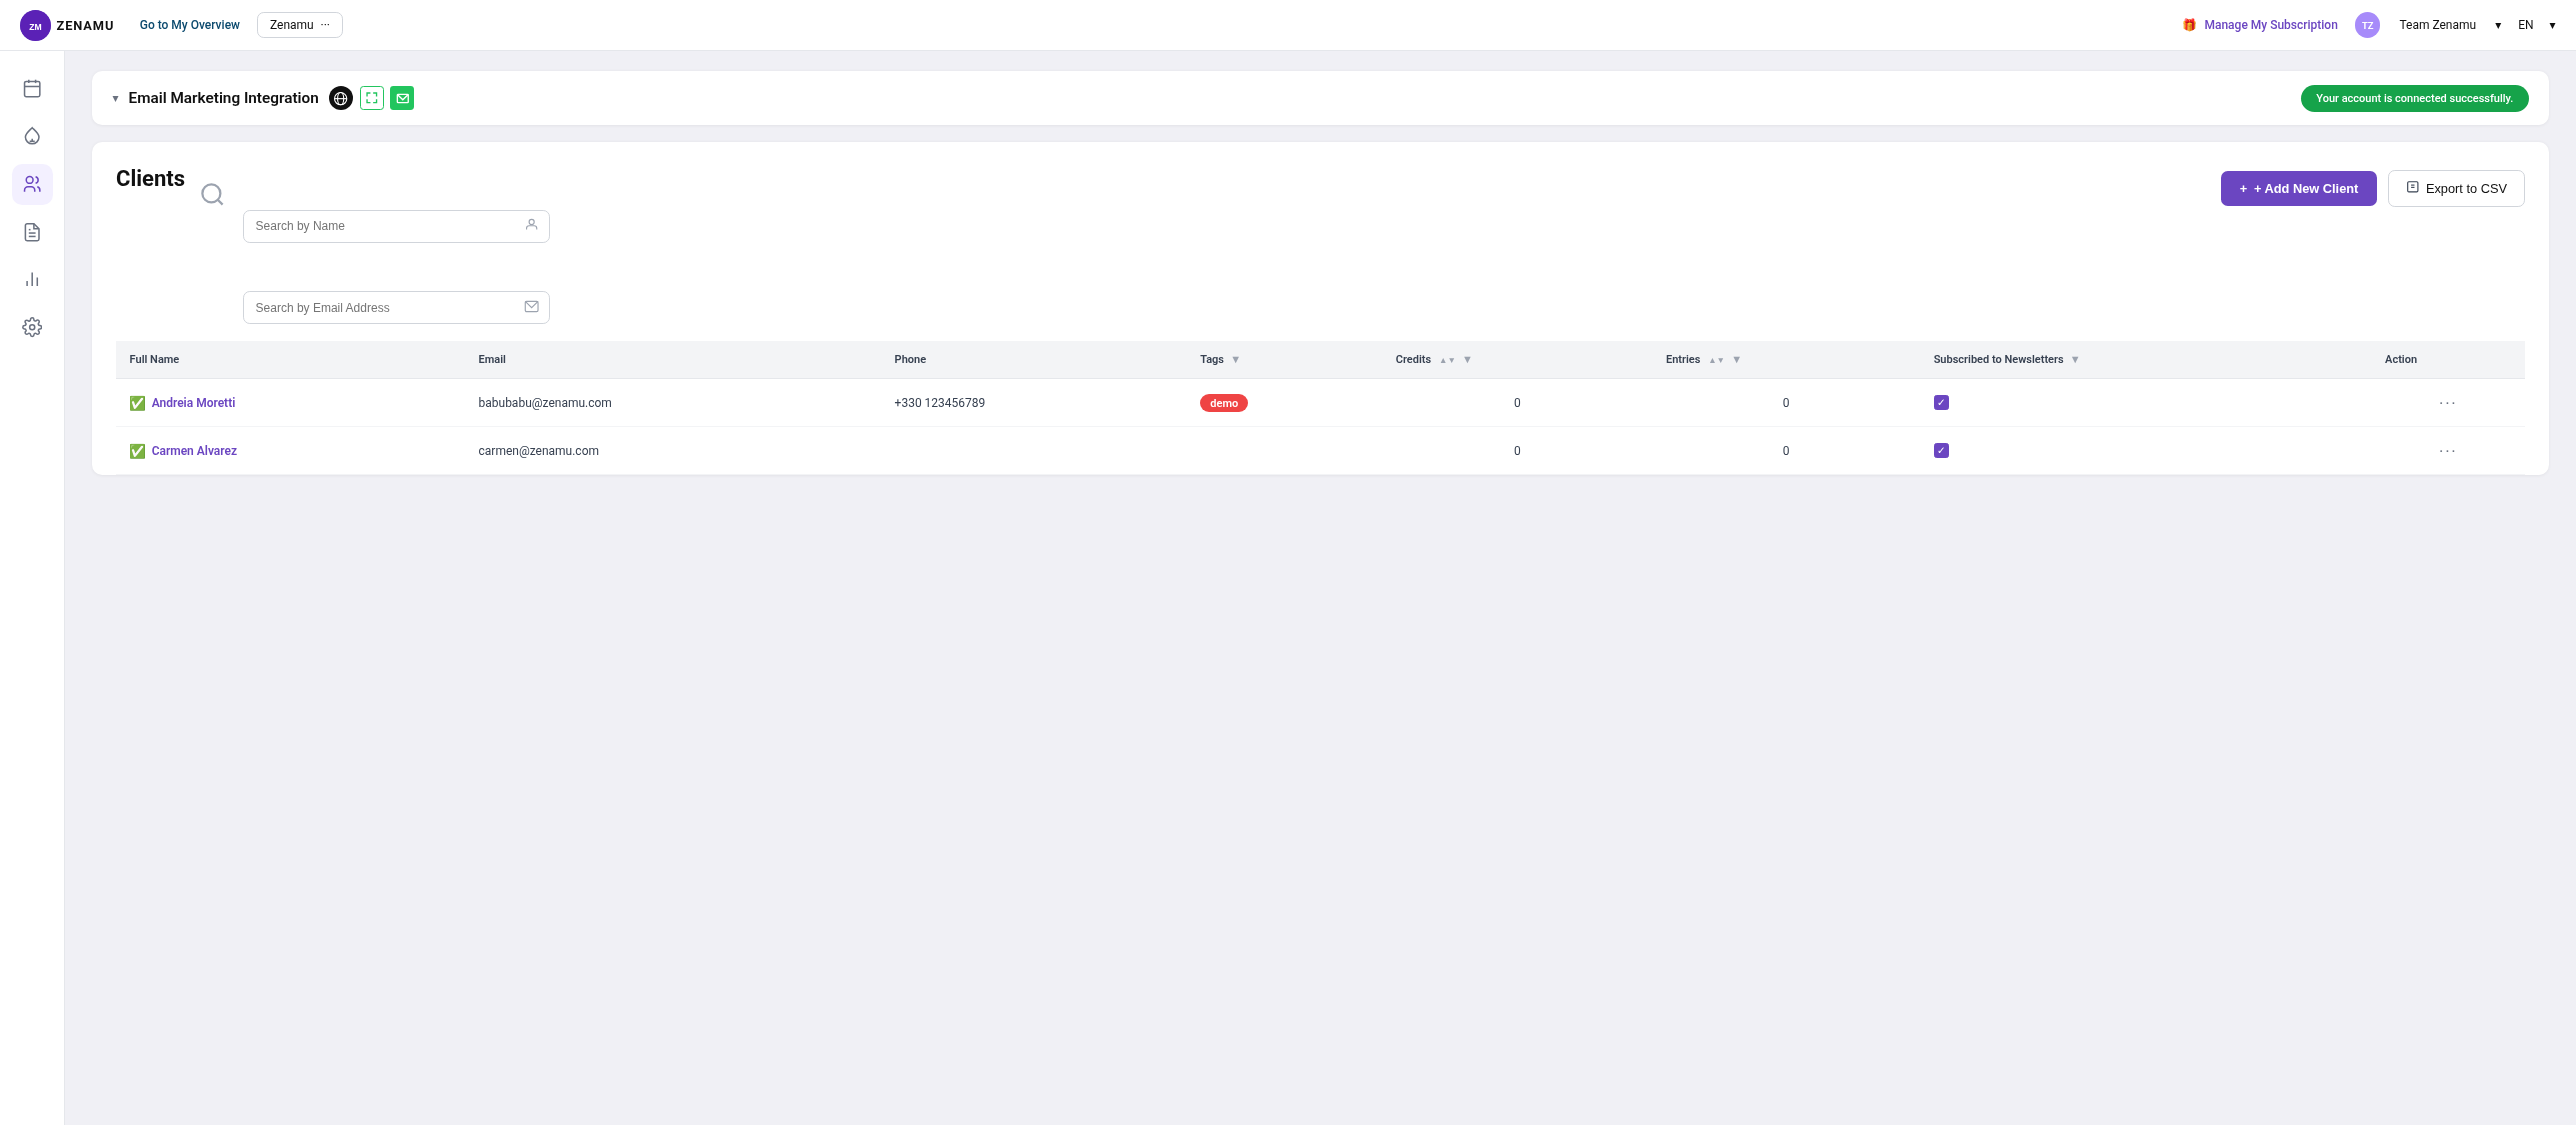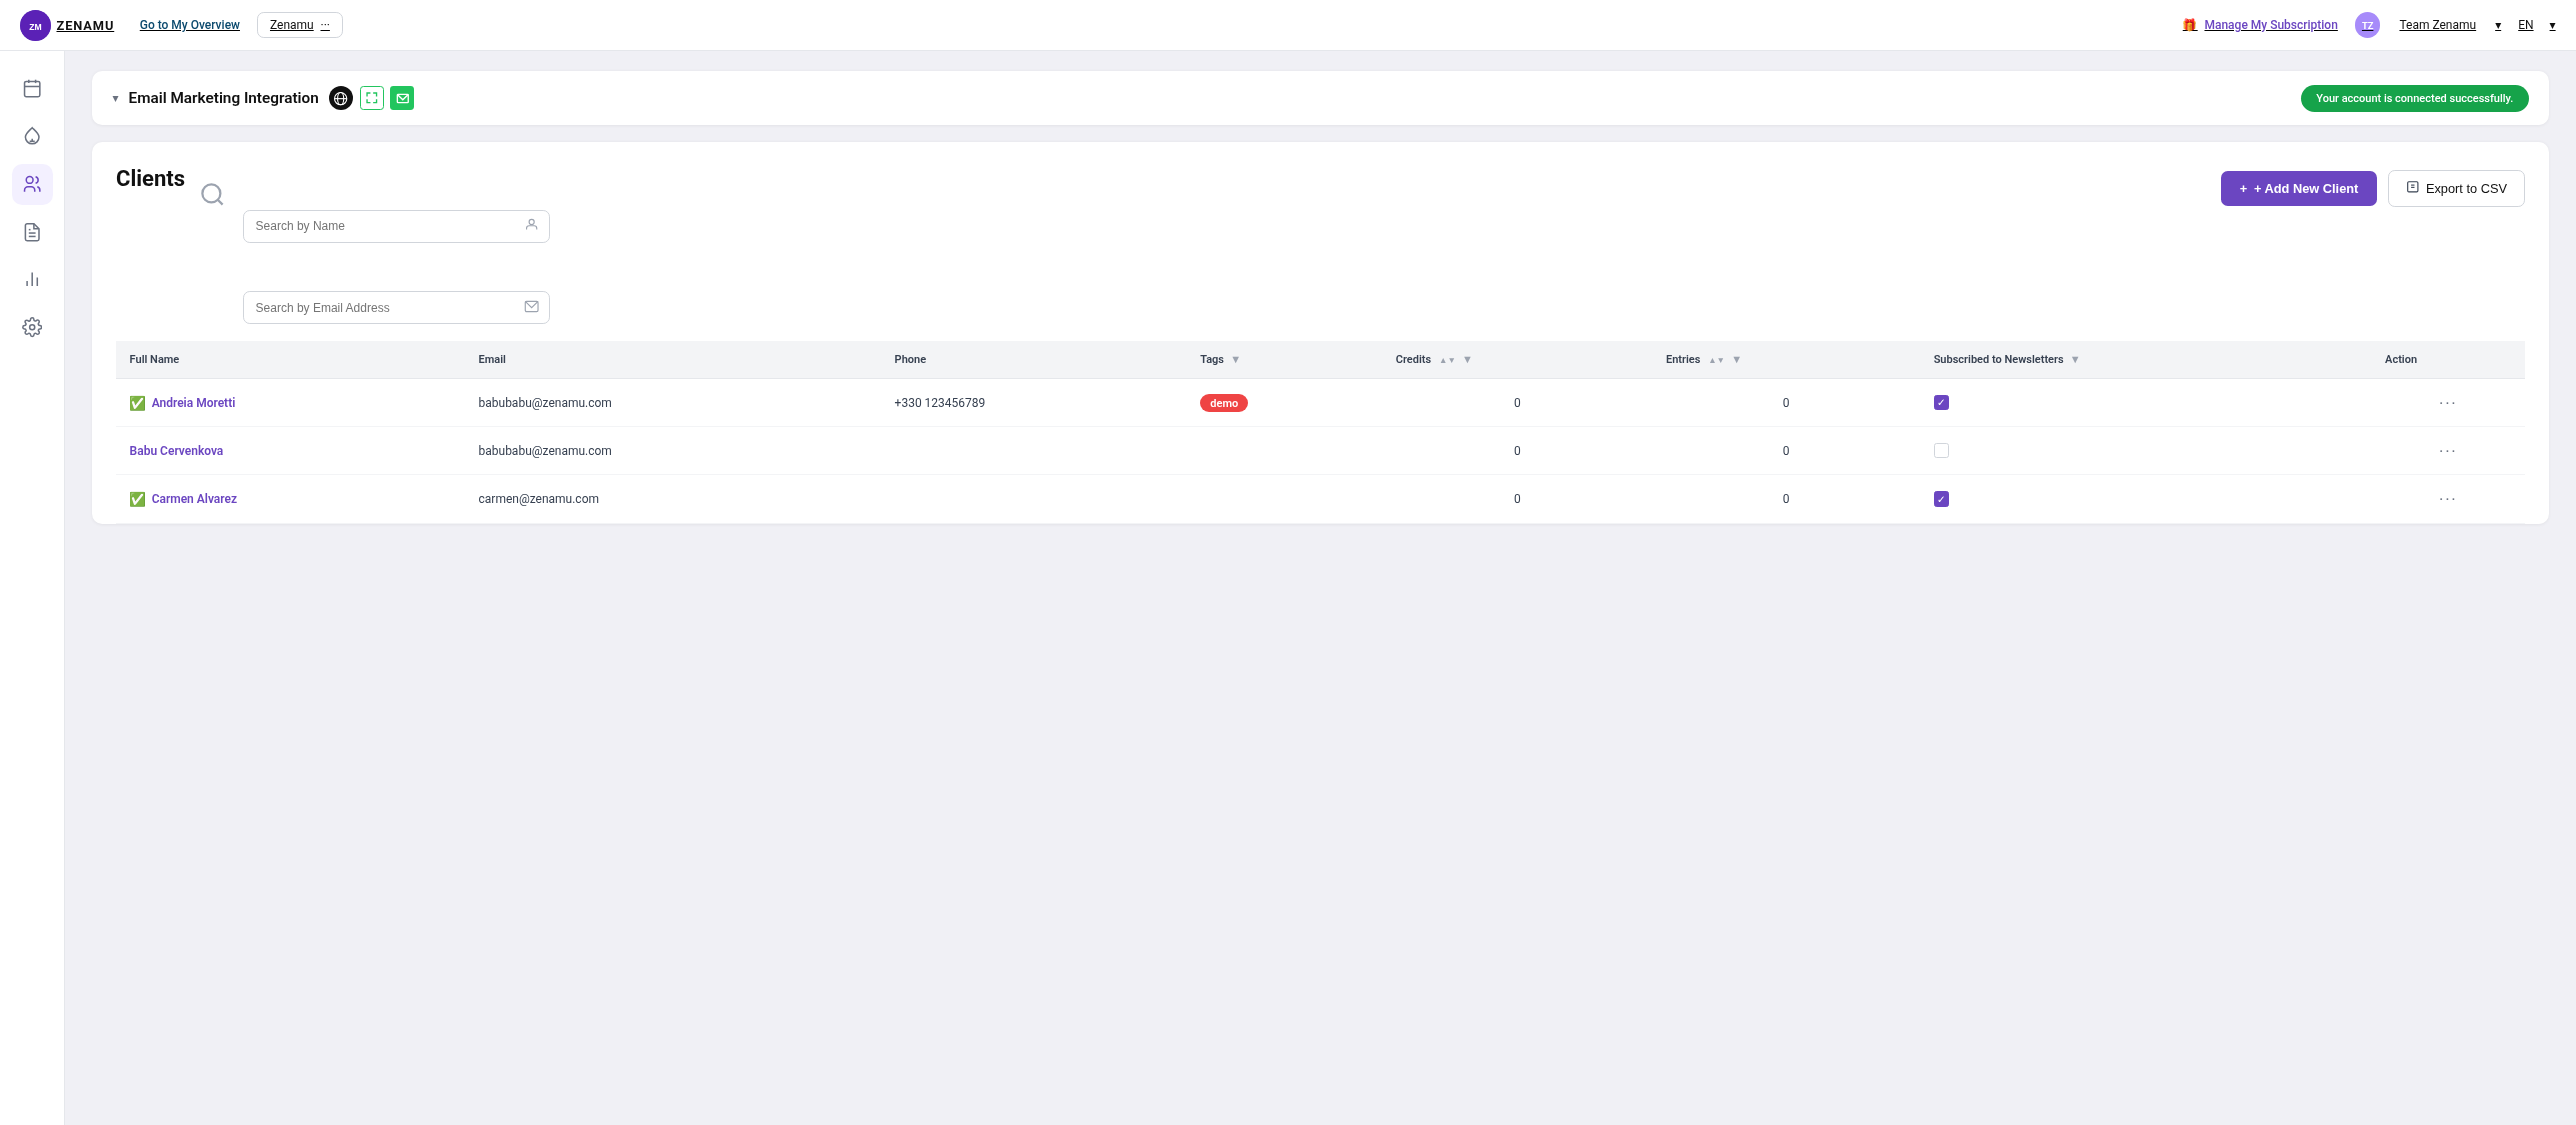--- a/index.html
+++ b/index.html
@@ -10,21 +10,20 @@
       background: #fff;
       border-bottom: 0.9px solid #e5e7eb;
       height: 51px;
       display: flex;
       align-items: center;
       padding: 0 20.4px;
       gap: 17px;
       position: fixed;
       top: 0; left: 0; right: 0;
       z-index: 100;
-      text-decoration: underline;
     }
     .logo-area {
       display: flex;
       align-items: center;
       gap: 5.1px;
       margin-right: 8.5px;
     }
     .logo-circle {
       width: 31px; height: 31px;
       background: #6b46c1;
@@ -484,46 +483,20 @@
               <span>0</span>
             </td>
             <td class="col-center">
               <div class="checkbox-checked">✓</div>
             </td>
             <td class="col-center">
               <span class="action-dots">···</span>
             </td>
           </tr>
 
-          <tr>
-            <td>
-              <a class="client-name-link">
-                <span>Babu Cervenkova</span>
-              </a>
-            </td>
-            <td>
-              <span>babubabu@zenamu.com</span>
-            </td>
-            <td>
-              <span></span>
-            </td>
-            <td></td>
-            <td class="col-center">
-              <span>0</span>
-            </td>
-            <td class="col-center">
-              <span>0</span>
-            </td>
-            <td class="col-center">
-              <div class="checkbox-empty"></div>
-            </td>
-            <td class="col-center">
-              <span class="action-dots">···</span>
-            </td>
-          </tr>
 
           <tr>
             <td>
               <a class="client-name-link">
                 <span class="verified-icon">✅</span>
                 <span>Carmen Alvarez</span>
               </a>
             </td>
             <td>
               <span>carmen@zenamu.com</span>

